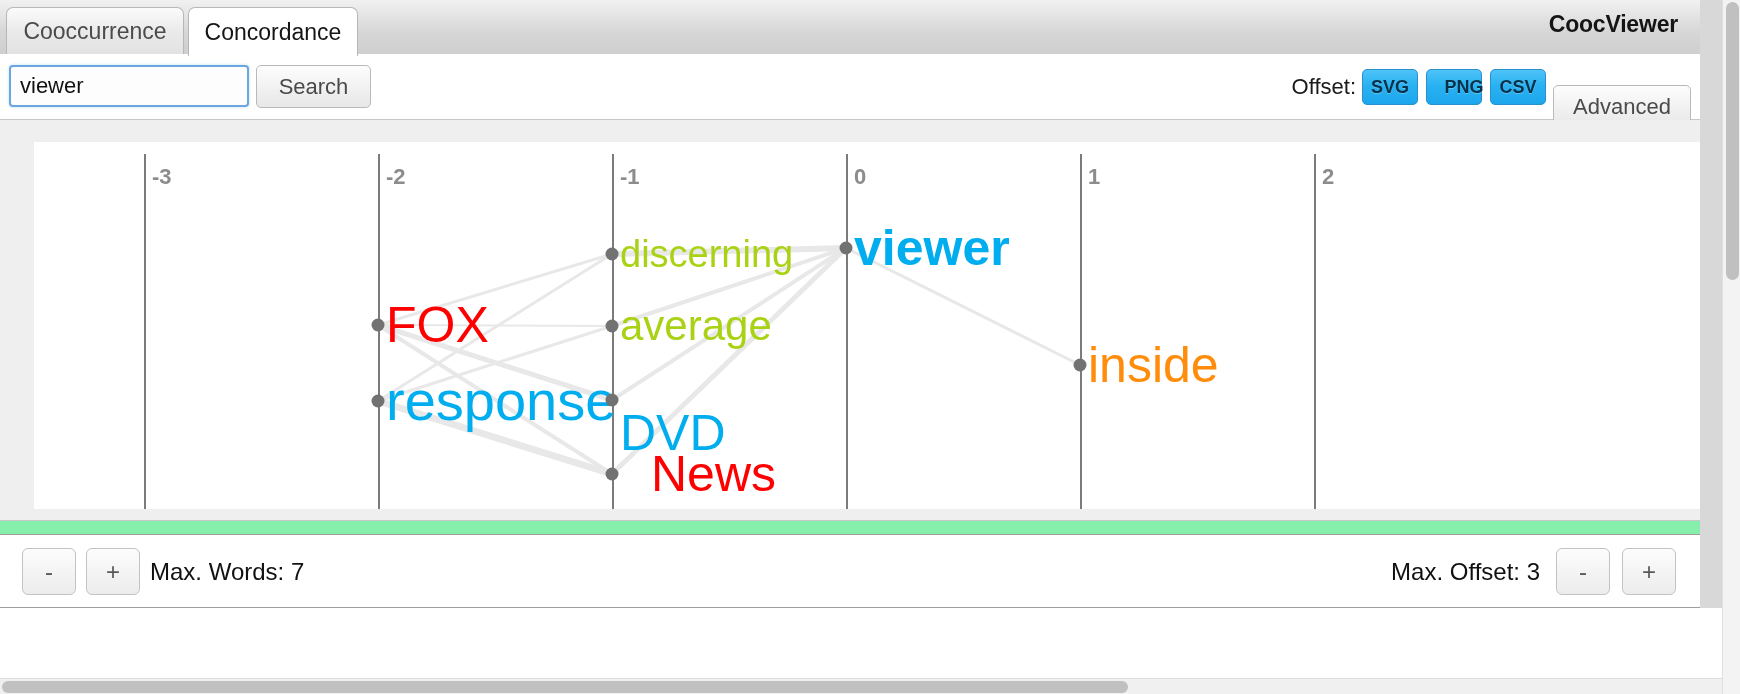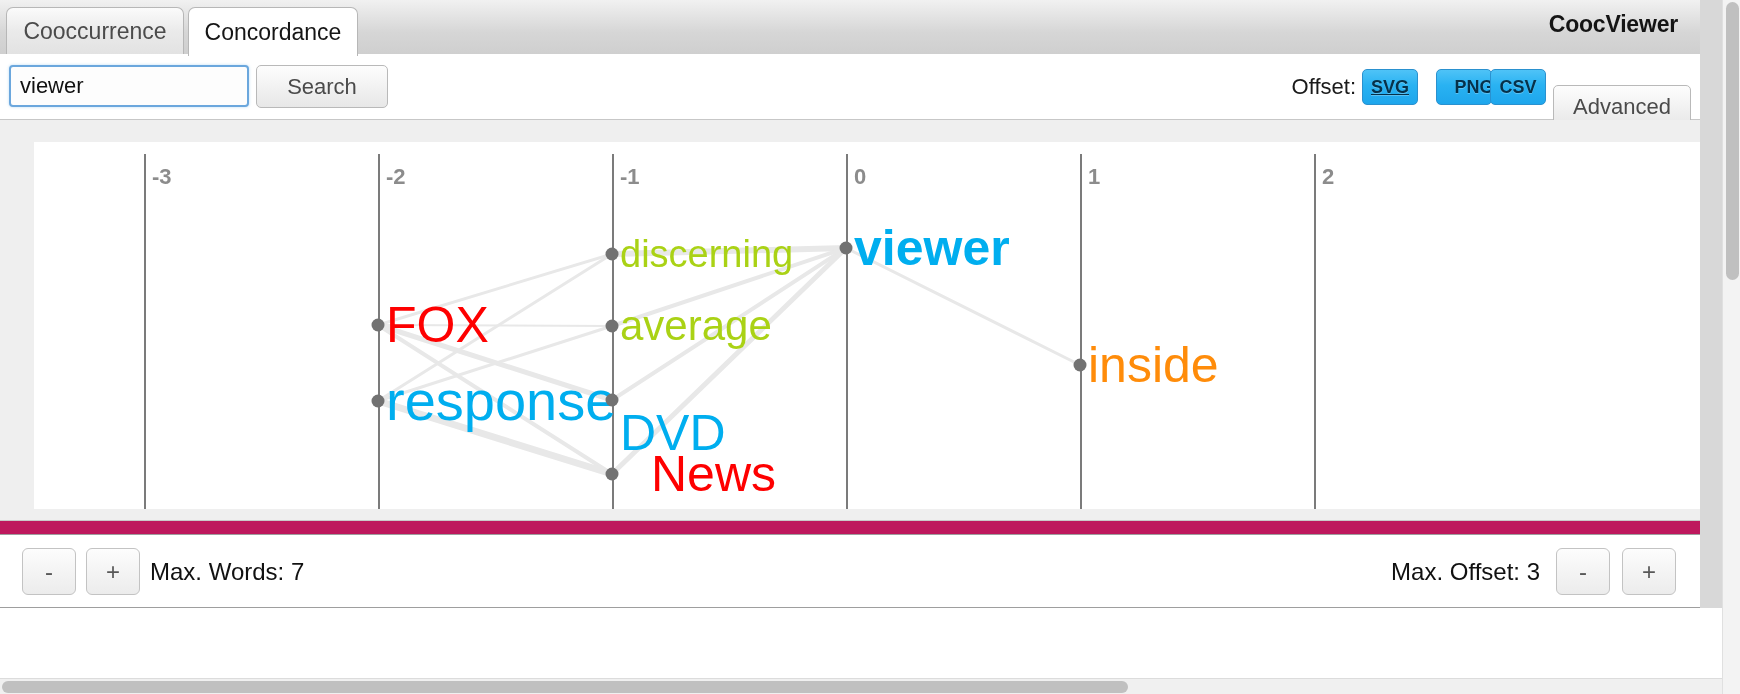--- a/index.html
+++ b/index.html
@@ -10,21 +10,21 @@
     width: 1740px;
     height: 694px;
     overflow: hidden;
     font-family: "Liberation Sans", sans-serif;
   }
 
   #app {
     position: relative;
     width: 1740px;
     height: 694px;
-    background: #be185d;
+    background: #86efac;
     box-sizing: border-box;
   }
 
   
   .tabstrip {
     position: absolute;
     left: 0; top: 0;
     width: 1700px;
     height: 55px;
     background: linear-gradient(to bottom, #f1f1f1 0%, #d6d6d6 60%, #cfcfcf 100%);
@@ -109,21 +109,21 @@
     display: flex;
     align-items: center;
     justify-content: center;
     cursor: pointer;
     user-select: none;
   }
   .btn-search {
     position: absolute;
     left: 256px;
     top: 11px;
-    width: 132px;
+    width: 115px;
     height: 43px;
   }
   .export-label {
     position: absolute;
     right: 344px;
     top: 20px;
     font-size: 22px;
     color: #1a1a1a;
   }
   .expbtn {
@@ -138,22 +138,22 @@
     color: #06314a;
     font-size: 18px;
     font-weight: bold;
     display: flex;
     align-items: center;
     justify-content: center;
     cursor: pointer;
     user-select: none;
     text-shadow: 0 1px 0 rgba(255,255,255,0.25);
   }
-  .exp-svg { right: 282px; text-decoration: underline; }
-  .exp-png { right: 208px; padding-left: 20px; }
+  .exp-svg { right: 282px; }
+  .exp-png { right: 218px; padding-left: 20px; }
   .exp-csv { right: 154px; }
   .btn-advanced {
     position: absolute;
     right: 9px;
     top: 11px;
     width: 138px;
     height: 43px;
     margin-top: 20px;
   }
 

